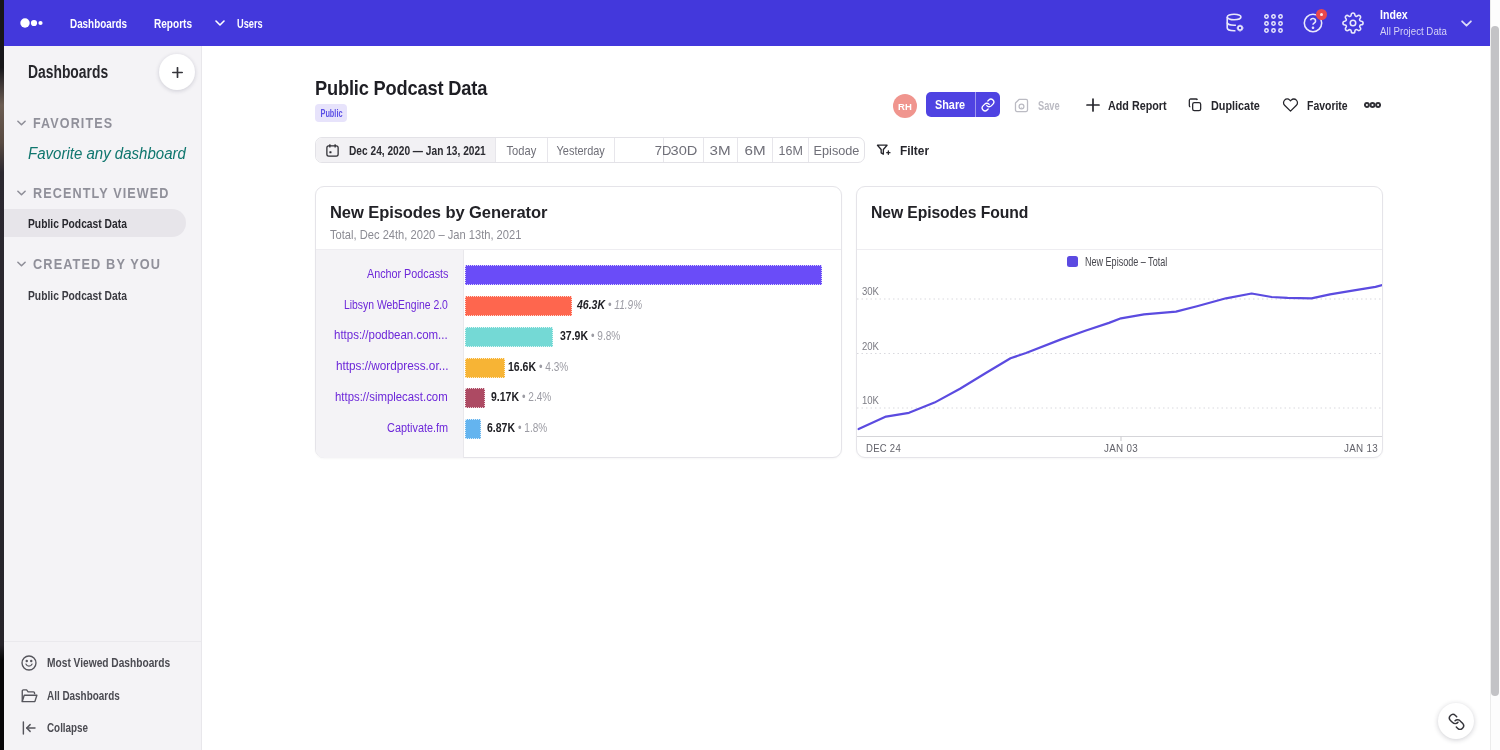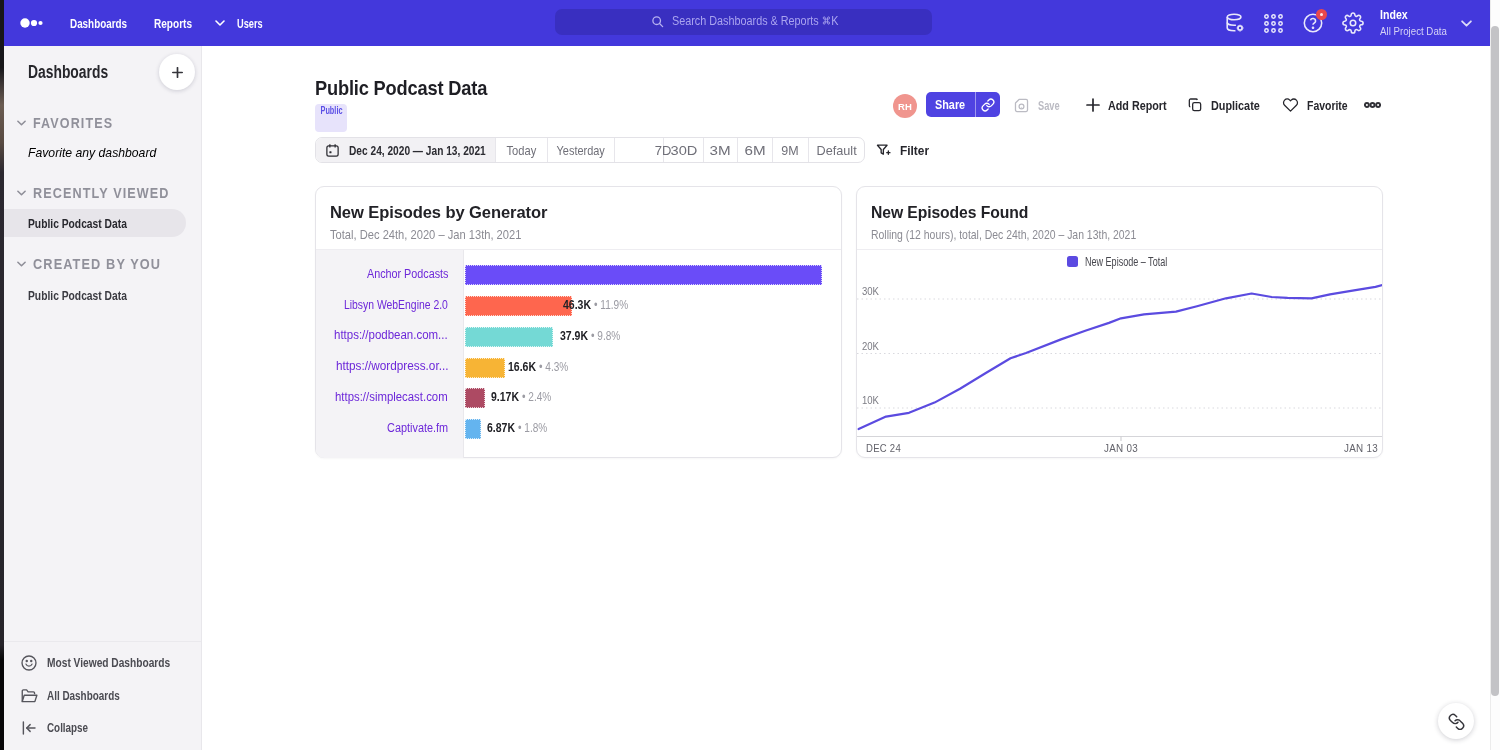--- a/index.html
+++ b/index.html
@@ -25,32 +25,32 @@
 .sbar { position:absolute; right:0; top:0; width:10px; height:750px; background:#fdfdfd; border-left:1px solid #ececec; }
 .sthumb { position:absolute; right:1px; top:26px; width:8px; height:670px; background:#c3c3c6; border-radius:4px; }
 
 
 .sidebar { position:absolute; left:4px; top:46px; width:198px; height:704px; background:#f4f3f6; border-right:1px solid #e8e7eb; }
 .sb-title { position:absolute; left:24px; top:16px; font-size:17.5px; font-weight:700; color:#26262b; }
 .sb-plus { position:absolute; left:155px; top:8px; width:36px; height:36px; border-radius:50%; background:#fff;
   box-shadow:0 1px 4px rgba(30,30,60,.18); display:flex; align-items:center; justify-content:center; }
 .sb-sec { position:absolute; left:13px; display:flex; align-items:center; color:#90909a; font-size:15px; font-weight:700; letter-spacing:1.3px; }
 .sb-sec svg { margin-right:7px; }
-.sb-italic { position:absolute; left:24px; font-size:13px; font-style:italic; color:#000000; }
+.sb-italic { position:absolute; left:24px; font-size:16px; font-style:italic; color:#0f766e; }
 .sb-pill { position:absolute; left:0; top:163px; width:182px; height:28px; background:#e7e5ea; border-radius:0 14px 14px 0; }
 .sb-item { position:absolute; left:24px; font-size:13.5px; color:#28282e; }
 .sb-bottom { position:absolute; left:0; bottom:0; width:100%; border-top:1px solid #eae9ed; }
 .sb-brow { position:absolute; left:16px; display:flex; align-items:center; color:#4b4b52; font-size:12.5px; font-weight:700; white-space:nowrap; }
 .sb-brow svg { margin-right:9px; }
 
 
 .main { position:absolute; left:203px; top:46px; width:1287px; height:704px; background:#fff; }
 .pagetitle { position:absolute; left:112px; top:30px; font-size:21px; font-weight:700; color:#1e1e24; letter-spacing:-0.2px; }
-.pill { position:absolute; left:112px; top:58px; width:32px; height:28px; background:#e7e3fb; color:#5c50e6; font-size:11px; font-weight:700;
-  border-radius:4px; display:flex; align-items:flex-start; justify-content:center; }
+.pill { position:absolute; left:112px; top:58px; width:32px; height:18px; background:#e7e3fb; color:#5c50e6; font-size:11px; font-weight:700;
+  border-radius:4px; display:flex; align-items:center; justify-content:center; }
 .avatar { position:absolute; left:690px; top:48px; width:24px; height:24px; border-radius:50%; background:#f0958e;
   color:#fff; font-size:9.5px; font-weight:700; display:flex; align-items:center; justify-content:center; letter-spacing:.2px; }
 .sharebtn { position:absolute; left:723px; top:46px; height:25px; display:flex; border-radius:5px; overflow:hidden; }
 .sharemain { width:49px; background:#4f43e2; color:#fff; font-size:13px; font-weight:700; display:flex; align-items:center; justify-content:center; }
 .sharelink { width:25px; background:#4f43e2; border-left:1px solid rgba(255,255,255,.45); display:flex; align-items:center; justify-content:center; }
 .actbtn { position:absolute; top:45px; height:28px; display:flex; align-items:center; font-size:13.5px; font-weight:700; color:#26262c; }
 .actbtn svg { margin-right:8px; }
 .actbtn.gray { color:#bbbbc3; }
 
 
@@ -97,29 +97,20 @@
     </div>
   <div class="nav" style="left:150px;">
       <span id="cx1" class="cxl" style="transform:scaleX(0.745);">Reports</span>
     <svg width="10" height="6" viewBox="0 0 10 6" style="margin-left:10px;" fill="none" stroke="#fff" stroke-width="1.6" stroke-linecap="round" stroke-linejoin="round">
         <polyline points="1,1 5,5 9,1"></polyline>
       </svg>
   </div>
   <div class="nav" style="left:233px;">
       <span id="cx2" class="cxl" style="transform:scaleX(0.684);">Users</span>
     </div>
-  <div class="searchbox">
-    <svg width="13" height="13" viewBox="0 0 24 24" fill="none" stroke="#b6b1f0" stroke-width="2.4" style="position:absolute; left:96px; top:6px;">
-        <circle cx="10.5" cy="10.5" r="7"></circle>
-        <line x1="15.8" y1="15.8" x2="21.5" y2="21.5" stroke-linecap="round"></line>
-      </svg>
-    <span id="cx3" class="cxl" style="position:absolute; left:117px; top:5px; font-size:12.5px; transform:scaleX(0.865);">Search Dashboards &amp; Reports&nbsp;<svg width="11" height="11" viewBox="0 0 24 24" fill="none" stroke="#aaa4ef" stroke-width="2" style="vertical-align:-1px;">
-          <path d="M15 9h2.5A2.5 2.5 0 1 0 15 6.5V9zM9 9H6.5A2.5 2.5 0 1 1 9 6.5V9zM9 15H6.5A2.5 2.5 0 1 0 9 17.5V15zM15 15h2.5a2.5 2.5 0 1 1-2.5 2.5V15zM9 9h6v6H9z"></path>
-        </svg>K</span>
-  </div>
   <div class="topicons">
 
     <svg width="22" height="22" viewBox="0 0 24 24" fill="none" stroke="#e9e8fb" stroke-width="1.7" style="margin-right:17px;">
       <ellipse cx="11" cy="5.5" rx="7.5" ry="3"></ellipse>
       <path d="M3.5 5.5v6c0 1.66 3.36 3 7.5 3 .7 0 1.38-.04 2-.11"></path>
       <path d="M3.5 11.5v6c0 1.66 3.36 3 7.5 3 .5 0 1-.02 1.5-.06"></path>
       <circle cx="17.5" cy="17.5" r="2.2"></circle>
       <g stroke-width="1.5">
           <path d="M17.5 13.9v1.2M17.5 20v1.2M13.9 17.5h1.2M20 17.5h1.2M15 15l.85.85M19.15 19.15l.85.85M20 15l-.85.85M15.85 19.15l-.85.85"></path>
         </g>
@@ -295,24 +286,24 @@
     <div class="dseg" style="width:40px;">
         <span id="cx27" class="cxc" style=" transform:scaleX(1.125);">30D</span>
       </div>
     <div class="dseg" style="width:34px;">
         <span id="cx28" class="cxc" style=" transform:scaleX(1.167);">3M</span>
       </div>
     <div class="dseg" style="width:35px;">
         <span id="cx29" class="cxc" style=" transform:scaleX(1.167);">6M</span>
       </div>
     <div class="dseg" style="width:36px;">
-        <span id="cx30" class="cxc" style=" transform:scaleX(0.96);">9M</span>
+        <span id="cx30" class="cxc" style=" transform:scaleX(0.96);">16M</span>
       </div>
     <div class="dseg" style="width:56px;">
-        <span id="cx31" class="cxc" style=" transform:scaleX(0.976);">Default</span>
+        <span id="cx31" class="cxc" style=" transform:scaleX(0.976);">Episode</span>
       </div>
   </div>
   <div class="filter">
     <svg width="17" height="17" viewBox="0 0 24 24" fill="none" stroke="#26262c" stroke-width="1.9" stroke-linejoin="round" stroke-linecap="round">
       <path d="M3.5 4.5h13.5l-5.2 6v6.7l-3.1-1.9v-4.8z"></path>
       <line x1="16.6" y1="15" x2="21.1" y2="15"></line>
         <line x1="18.85" y1="12.7" x2="18.85" y2="17.3"></line>
     </svg>
     <span id="cx32" class="cxl" style="transform:scaleX(0.879);">Filter</span>
   </div>
@@ -327,30 +318,29 @@
     <div class="blabel" style="top:141px;"><span id="cx37" class="cxr" style="transform:scaleX(0.919);">https://podbean.com...</span></div>
     <div class="blabel" style="top:172px;"><span id="cx38" class="cxr" style="transform:scaleX(0.942);">https://wordpress.or...</span></div>
     <div class="blabel" style="top:203px;"><span id="cx39" class="cxr" style="transform:scaleX(0.911);">https://simplecast.com</span></div>
     <div class="blabel" style="top:234px;"><span id="cx40" class="cxr" style="transform:scaleX(0.871);">Captivate.fm</span></div>
     <div class="bbar" style="top:78px;   width:357px; background:#6a4cf8;"></div>
     <div class="bbar" style="top:109px;  width:107px; background:#fe664e;"></div>
     <div class="bbar" style="top:140px;width:88px;  background:#74d9d5;"></div>
     <div class="bbar" style="top:170.5px;width:40px;  background:#f7b435;"></div>
     <div class="bbar" style="top:201px;  width:20px;  background:#ad4a63;"></div>
     <div class="bbar" style="top:232px;width:16px;  background:#64b4ef;"></div>
-    <div class="bval" style="top:111px; left:247px;"><span id="cx42" class="cxl" style=" transform:scaleX(0.84);">46.3K <span class="pct">• 11.9%</span></span></div>
+    <div class="bval" style="top:111px; left:261px;font-style:italic;"><span id="cx42" class="cxl" style=" transform:scaleX(0.84);">46.3K <span class="pct">• 11.9%</span></span></div>
     <div class="bval" style="top:142px; left:244px;"><span id="cx43" class="cxl" style=" transform:scaleX(0.84);">37.9K <span class="pct">• 9.8%</span></span></div>
     <div class="bval" style="top:172.5px; left:192px;"><span id="cx44" class="cxl" style=" transform:scaleX(0.84);">16.6K <span class="pct">• 4.3%</span></span></div>
     <div class="bval" style="top:203px; left:175px;"><span id="cx45" class="cxl" style=" transform:scaleX(0.84);">9.17K <span class="pct">• 2.4%</span></span></div>
     <div class="bval" style="top:234px; left:171px;"><span id="cx46" class="cxl" style=" transform:scaleX(0.84);">6.87K <span class="pct">• 1.8%</span></span></div>
   </div>
 
   <div class="card" style="left:653px;">
     <h3><span id="cx47" class="cxl" style=" transform:scaleX(0.924);">New Episodes Found</span></h3>
-    <div class="sub"><span id="cx48" class="cxl" style=" transform:scaleX(0.803);">Rolling (12 hours), total, Dec 24th, 2020 – Jan 13th, 2021</span></div>
     <div class="chead-line"></div>
     <div class="legend">
         <div class="legsq"></div>
         <span id="cx49" class="cxl" style="transform:scaleX(0.695);">New Episode – Total</span>
       </div>
     <svg style="position:absolute; left:0; top:62px;" width="525" height="208" viewBox="0 0 525 208">
       <line x1="0" y1="50" x2="525" y2="50" stroke="#d9d9de" stroke-width="1" stroke-dasharray="1.5,3"></line>
       <line x1="0" y1="104.5" x2="525" y2="104.5" stroke="#d9d9de" stroke-width="1" stroke-dasharray="1.5,3"></line>
       <line x1="0" y1="159" x2="525" y2="159" stroke="#d9d9de" stroke-width="1" stroke-dasharray="1.5,3"></line>
       <line x1="0" y1="187.5" x2="525" y2="187.5" stroke="#d5d5d9" stroke-width="1"></line>

